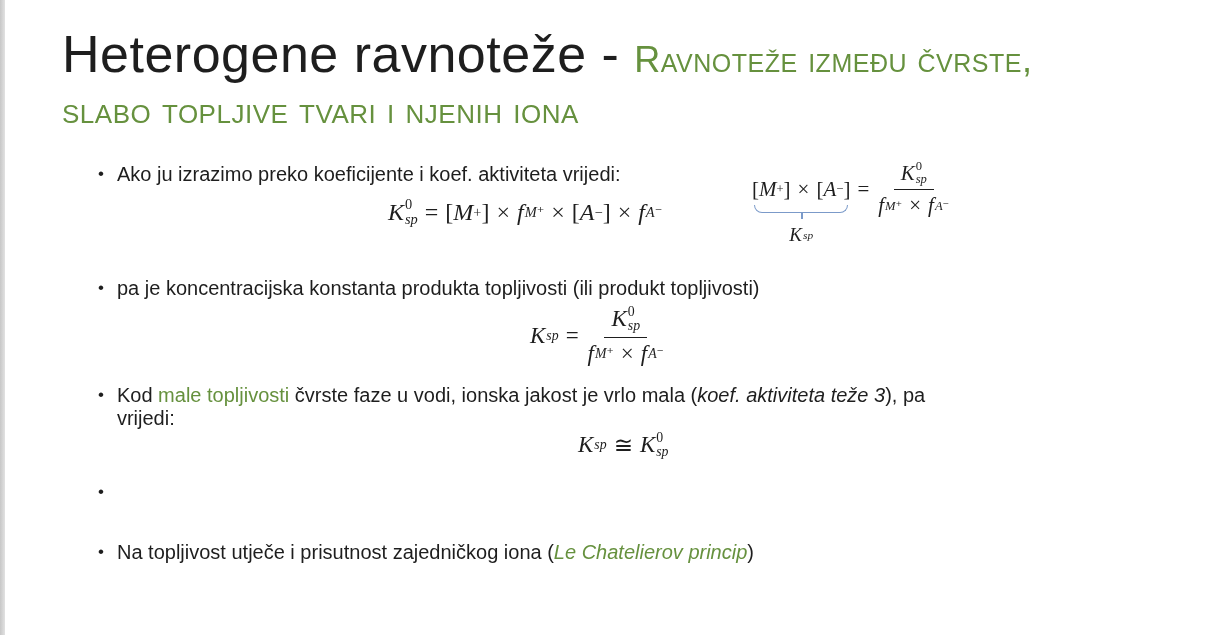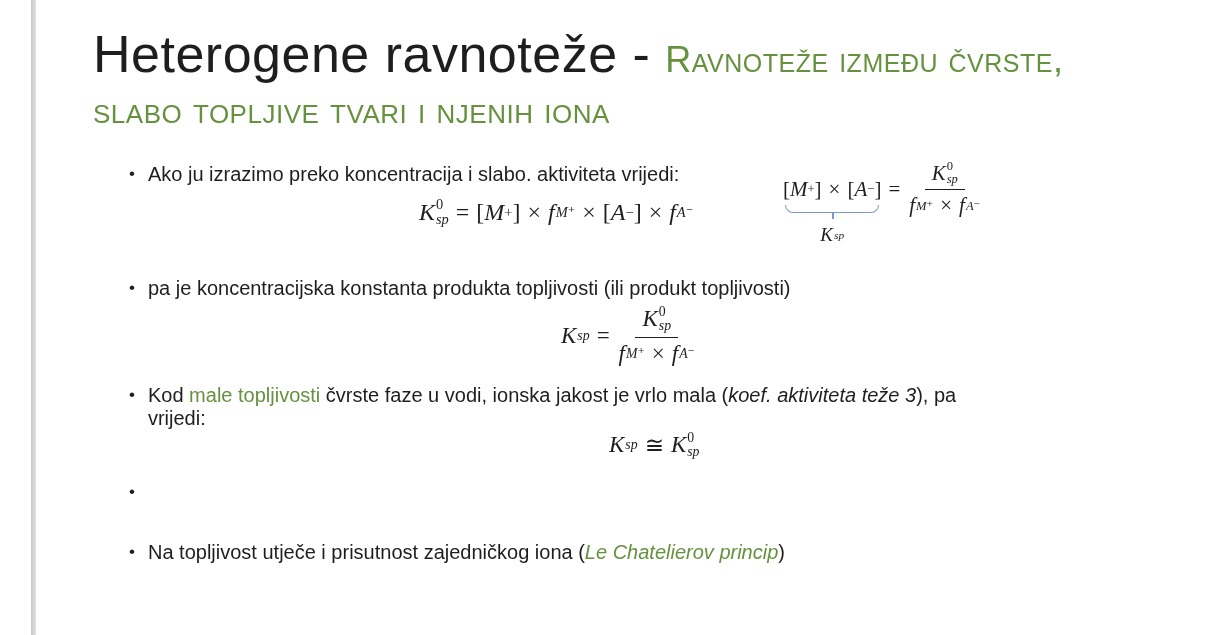--- a/index.html
+++ b/index.html
@@ -3,21 +3,20 @@
 <meta charset="utf-8">
 <style>
   html,body{margin:0;padding:0;background:#ffffff;}
   .slide{
     position:relative;
     width:1163px;height:635px;
     background:#ffffff;
     overflow:hidden;
     font-family:"Liberation Sans", sans-serif;
     color:var(--ink,#1e1e1e);
-    margin-left:31px;
   }
   .edge{
     position:absolute;left:0;top:0;width:5px;height:635px;
     background:linear-gradient(to right,#c7c7c7,#e2e2e2);
   }
   
   .title{
     position:absolute;left:62px;top:24px;margin:0;
     font-weight:400;white-space:nowrap;
   }
@@ -83,21 +82,21 @@
 <body>
 
 <div class="slide">
   <div class="edge"></div>
 
   <h1 class="title"><span class="t-black">Heterogene ravnoteže - </span><span class="t-green">Ravnoteže između čvrste,</span></h1>
   <div class="title2">slabo topljive tvari i njenih iona</div>
 
   <div class="bullet" id="b1" style="top:163px;">
       <span class="dot">•</span>
-      <span class="btxt"><span>Ako ju izrazimo preko koncentracija i slabo. aktiviteta vrijedi:</span></span>
+      <span class="btxt"><span>Ako ju izrazimo preko koeficijente i koef. aktiviteta vrijedi:</span></span>
     </div>
 
   <div class="math" id="f1" style="top:197px;left:388px;font-size:24px;">
       <span class="mv">K</span>
       <span class="ss">
         <span class="ss-sup">0</span>
         <span class="ss-sub">sp</span>
       </span>
       <span class="mo">=</span>
       <span class="mr">[</span>

